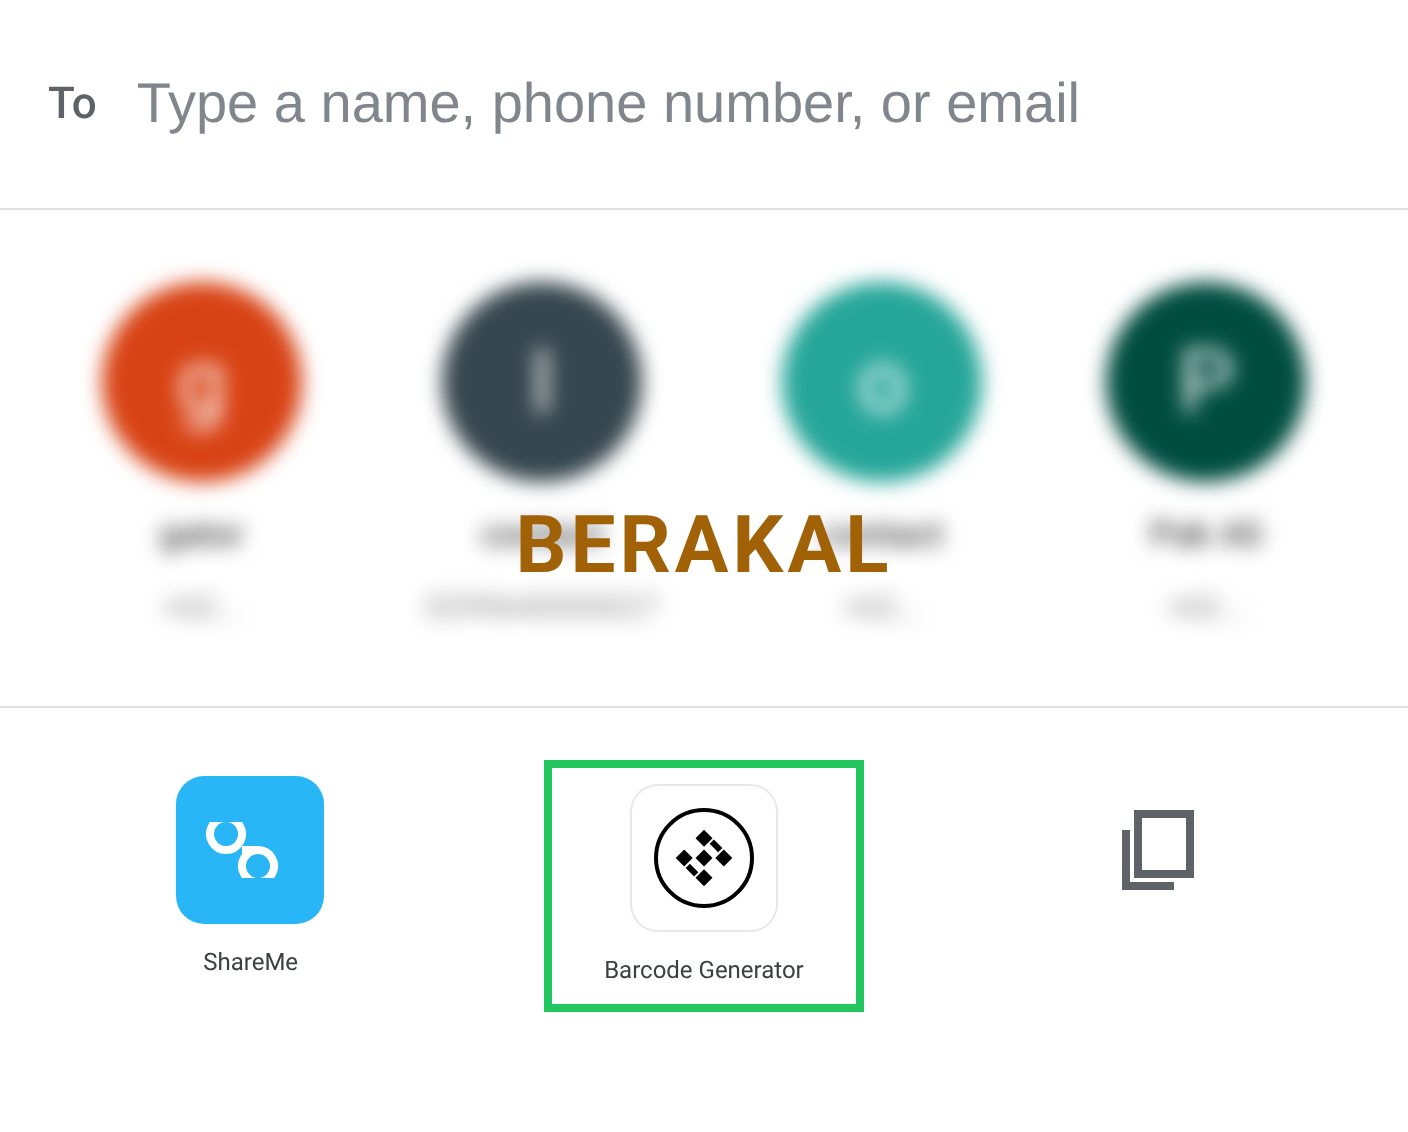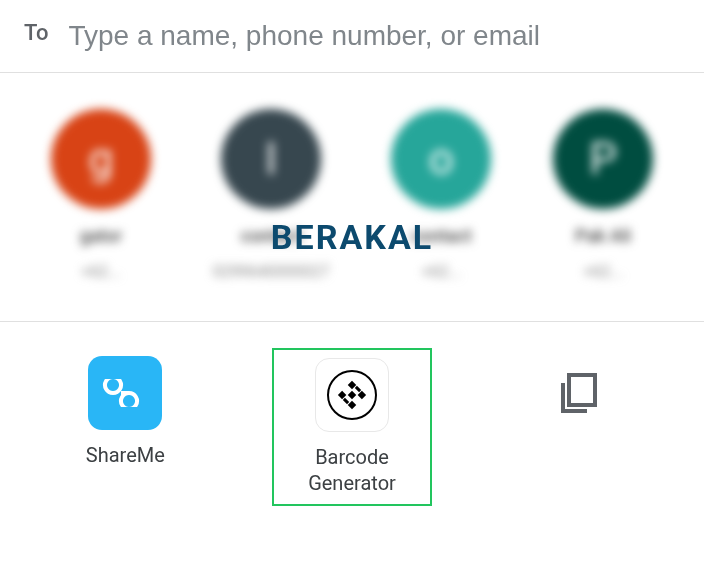--- a/index.html
+++ b/index.html
@@ -5,22 +5,22 @@
     * { margin: 0; padding: 0; box-sizing: border-box; }
     body {
       font-family: -apple-system, BlinkMacSystemFont, "Segoe UI", Roboto, sans-serif;
       background: #fff;
       width: 704px;
       height: 566px;
       overflow: hidden;
     }
     .to-row {
       display: flex;
-      align-items: flex-start;
-      padding: 20px 24px;
+      align-items: center;
+      padding: 36px 24px;
       gap: 20px;
     }
     .to-label {
       font-size: 22px;
       font-weight: 500;
       color: #5f6368;
     }
     .to-input {
       flex: 1;
       border: none;
@@ -73,44 +73,44 @@
     }
     .contact-sub {
       font-size: 16px;
       color: #888;
     }
     .watermark {
       position: absolute;
       top: 50%;
       left: 50%;
       transform: translate(-50%, 20px);
-      font-size: 34px;
+      font-size: 40px;
       font-weight: 700;
-      color: #0c4a6e;
+      color: #a16207;
       letter-spacing: 2px;
       pointer-events: none;
       z-index: 10;
     }
     .share-section {
       padding: 26px 12px;
       display: flex;
       justify-content: space-around;
       align-items: flex-start;
     }
     .share-item {
       display: flex;
       flex-direction: column;
       align-items: center;
       gap: 12px;
       width: 160px;
       padding: 8px;
       cursor: pointer;
     }
     .highlighted {
-      border: 2px solid #22c55e;
+      border: 4px solid #22c55e;
     }
     .app-icon {
       width: 74px;
       height: 74px;
       border-radius: 14px;
       display: flex;
       align-items: center;
       justify-content: center;
     }
     .shareme-icon { background: #29b6f6; }
@@ -119,21 +119,21 @@
       border: 1px solid #e8e8e8;
     }
     .clipboard-icon { background: transparent; }
     .bluetooth-icon {
       background: #2196f3;
       width: 62px;
       height: 62px;
       border-radius: 10px;
     }
     .share-label {
-      font-size: 20px;
+      font-size: 12px;
       color: #3c4043;
       text-align: center;
       line-height: 1.3;
     }
   </style>
 </head>
 <body>
 
 <div class="to-row">
   <span class="to-label">To</span>

